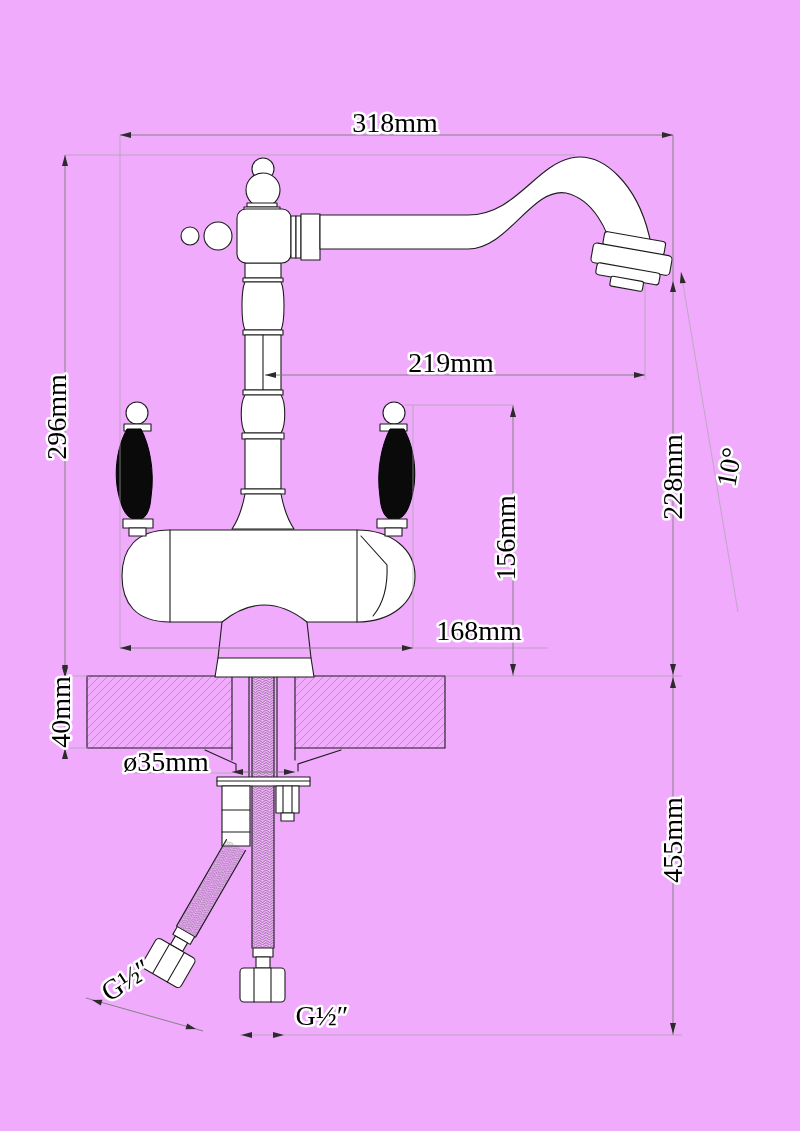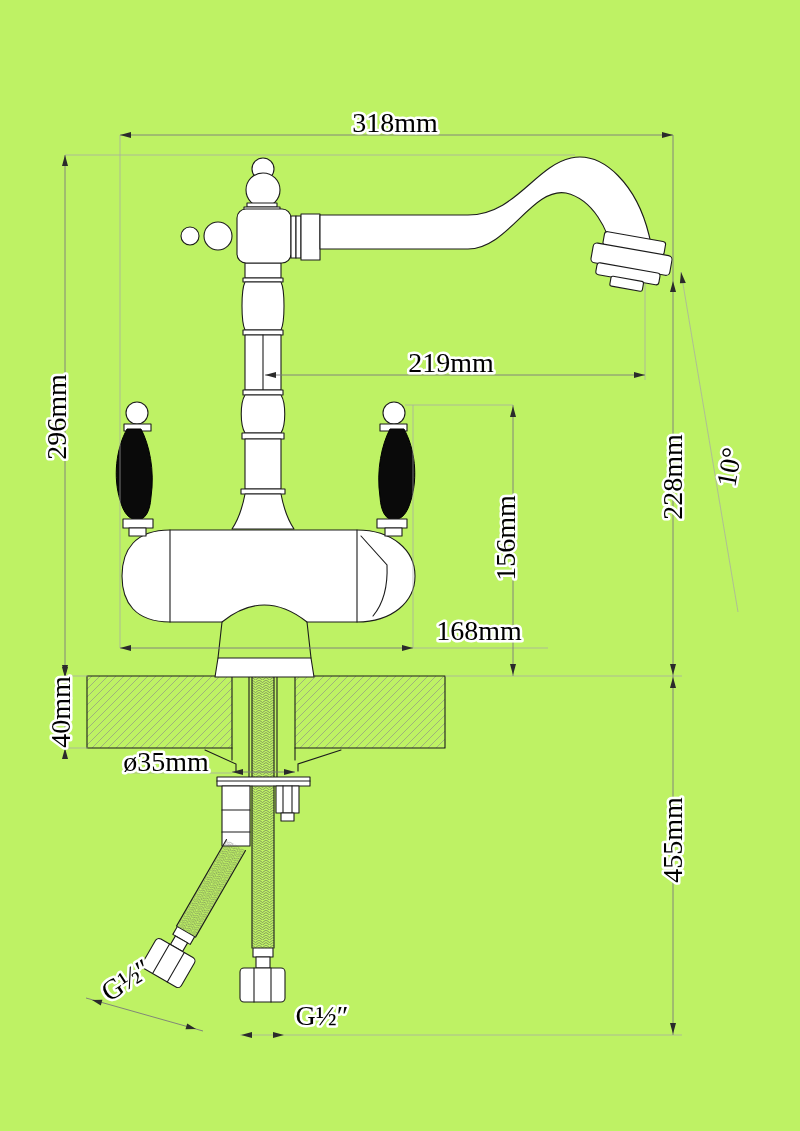--- a/index.html
+++ b/index.html
@@ -1,16 +1,16 @@
 <!DOCTYPE html>
 <html><head>
 <meta charset="utf-8">
 <style>
   html,body{margin:0;padding:0;background:#fff;}
-  .canvas{position:relative;width:800px;height:1131px;background:#bef264;overflow:hidden;}
+  .canvas{position:relative;width:800px;height:1131px;background:#f0abfc;overflow:hidden;}
   svg{position:absolute;left:0;top:0;}
   .part{stroke:#1c1c1c;stroke-width:1.1;fill:#ffffff;stroke-linejoin:round;stroke-linecap:round;}
   .partline{stroke:#1c1c1c;stroke-width:1.1;fill:none;stroke-linecap:round;}
   .black{fill:#0a0a0a;stroke:#000;stroke-width:1;}
   .dimline{stroke:#7a7a7a;stroke-width:0.9;fill:none;}
   .extline{stroke:#a8a8a8;stroke-width:0.7;fill:none;}
   .arrow{fill:#2b2b2b;stroke:none;}
   .dim{font-family:"Liberation Serif","DejaVu Serif",serif;font-size:28px;fill:#000;
        paint-order:stroke;stroke:#fff;stroke-width:5px;stroke-linejoin:round;}
   .dimh{dominant-baseline:central;text-anchor:middle;}

